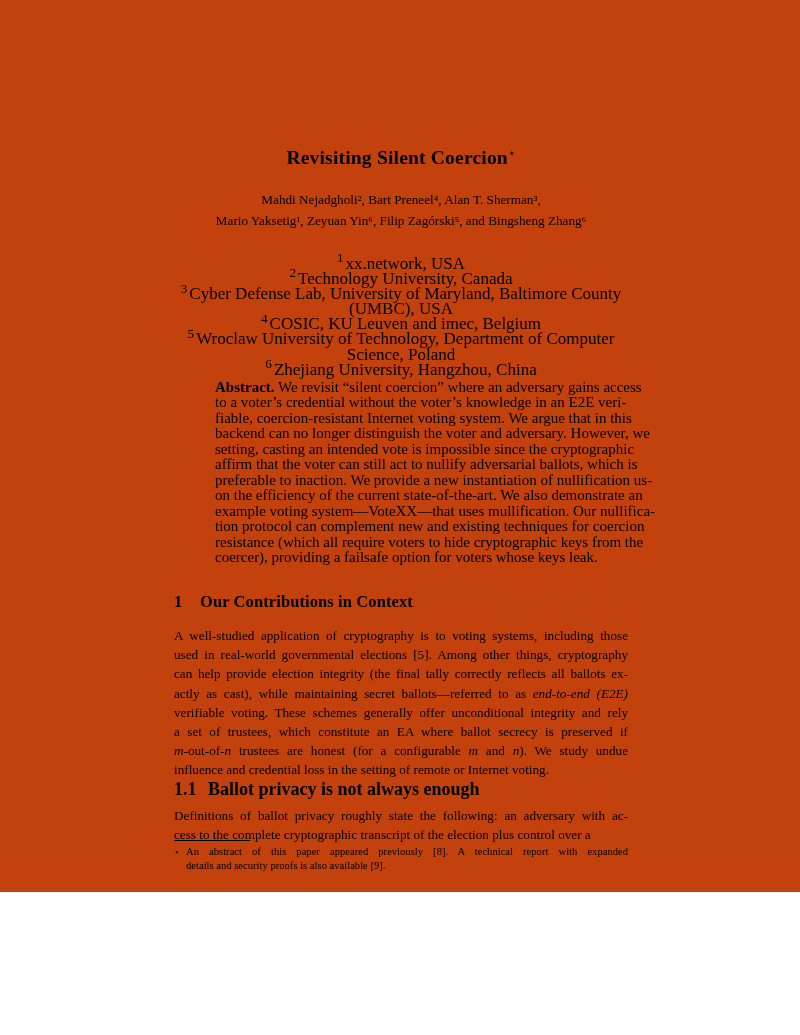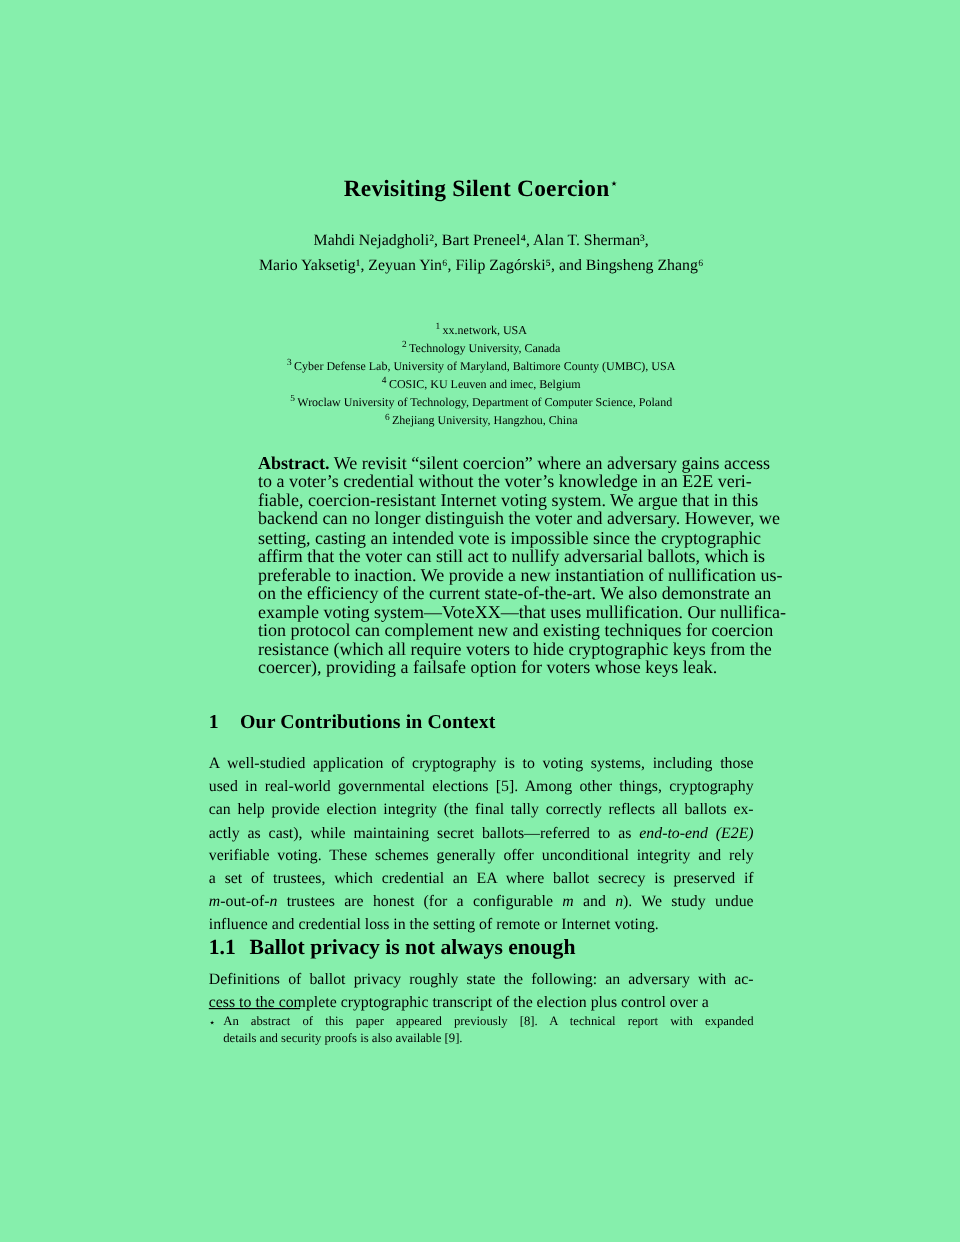--- a/index.html
+++ b/index.html
@@ -9,23 +9,23 @@
     background: #ffffff;
   }
   body {
     font-family: "Liberation Serif", "DejaVu Serif", serif;
     color: #000000;
     -webkit-font-smoothing: antialiased;
   }
   .page {
     position: relative;
     width: 800px;
-    height: 1035px;
+    height: 892px;
     margin: 0 auto;
-    background: #86efac;
+    background: #c2410c;
     overflow: hidden;
   }
   
   .block {
     position: absolute;
     left: 174px;
     width: 454px;
   }
   
   .title {
@@ -47,23 +47,23 @@
     font-size: 13.2px;
     line-height: 20.5px;
   }
   .authors sup, .affils sup {
     font-size: 0.72em;
     vertical-align: 0.45em;
     line-height: 0;
   }
   
   .affils {
-    top: 268px;
+    top: 256px;
     text-align: center;
-    font-size: 10px;
+    font-size: 17px;
     line-height: 15.1px;
   }
   .affils sup {
     font-size: 0.78em;
     vertical-align: 0.5em;
     margin-right: 2px;
   }
   
   .abstract {
     left: 215px;
@@ -193,21 +193,21 @@
   <div class="block sec-h1" id="sec1-heading">
     <span class="num">1</span><span>Our Contributions in Context</span>
   </div>
 
   <div class="block para" id="para-1">
     <span class="ln">A well-studied application of cryptography is to voting systems, including those</span>
     <span class="ln">used in real-world governmental elections [5]. Among other things, cryptography</span>
     <span class="ln">can help provide election integrity (the final tally correctly reflects all ballots ex-</span>
     <span class="ln">actly as cast), while maintaining secret ballots—referred to as <i>end-to-end (E2E)</i></span>
     <span class="ln">verifiable voting. These schemes generally offer unconditional integrity and rely</span>
-    <span class="ln">a set of trustees, which credential an EA where ballot secrecy is preserved if</span>
+    <span class="ln">a set of trustees, which constitute an EA where ballot secrecy is preserved if</span>
     <span class="ln"><i class="mathit">m</i>-out-of-<i class="mathit">n</i> trustees are honest (for a configurable <i class="mathit">m</i> and <i class="mathit">n</i>). We study undue</span>
     <span class="ln last">influence and credential loss in the setting of remote or Internet voting.</span>
   </div>
 
   <div class="block sec-h2" id="sec11-heading">
     <span class="num">1.1</span><span>Ballot privacy is not always enough</span>
   </div>
 
   <div class="block para" id="para-2">
     <span class="ln">Definitions of ballot privacy roughly state the following: an adversary with ac-</span>

